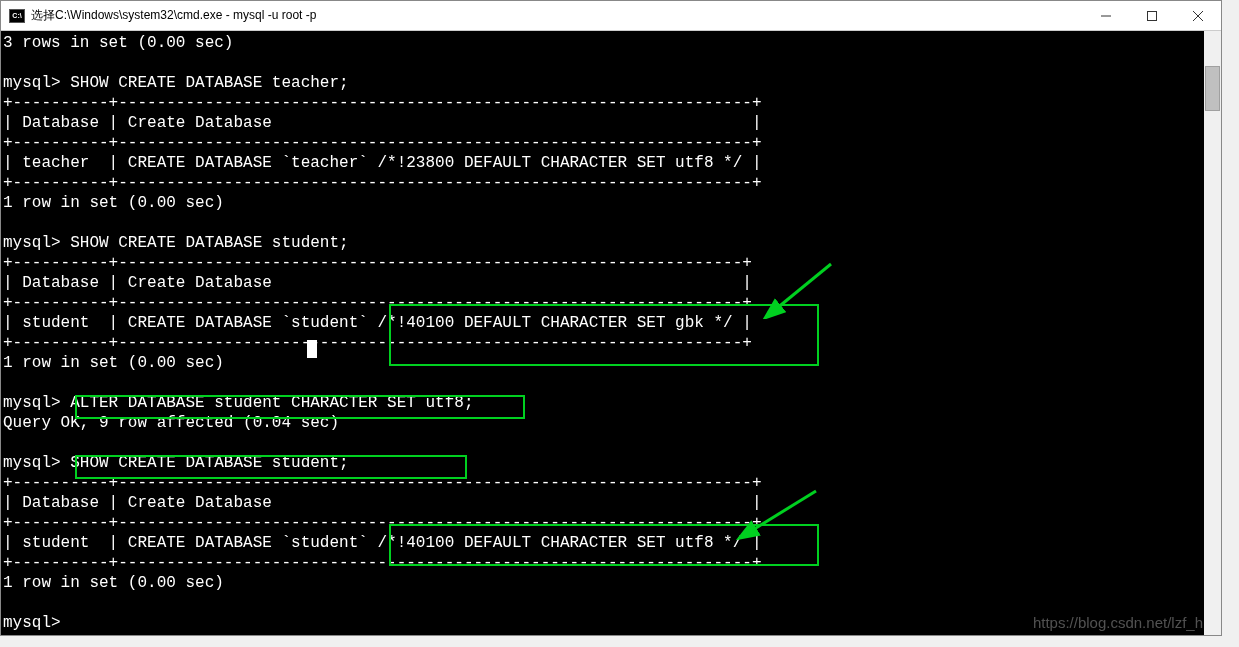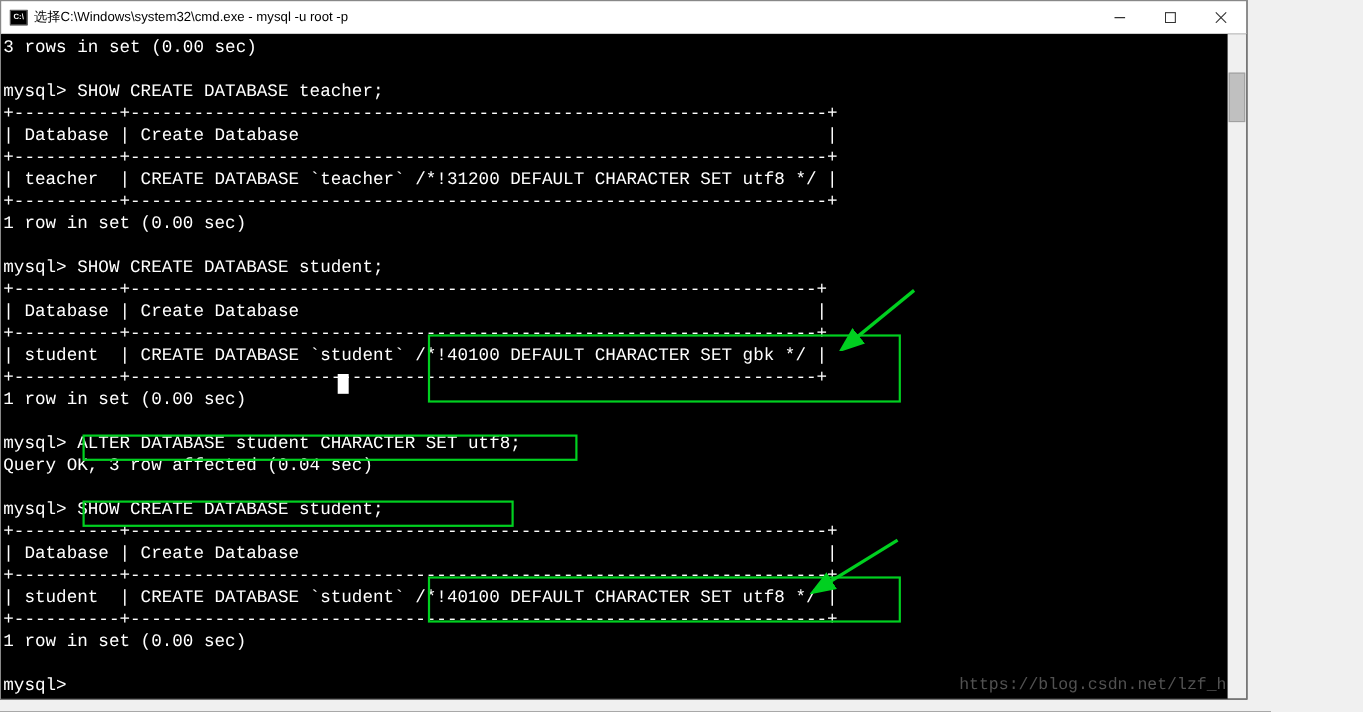--- a/index.html
+++ b/index.html
@@ -5,21 +5,21 @@
     * { margin: 0; padding: 0; box-sizing: border-box; }
     body {
       font-family: "Segoe UI", Tahoma, sans-serif;
       background: #f0f0f0;
       width: 1239px;
       height: 647px;
       overflow: hidden;
       position: relative;
     }
     .window {
-      width: 1134px;
+      width: 1222px;
       height: 636px;
       background: #000;
       border: 1px solid #888;
       position: relative;
     }
     .titlebar {
       height: 30px;
       background: #fff;
       display: flex;
       align-items: center;
@@ -102,21 +102,21 @@
       width: 10px;
       height: 18px;
       background: #fff;
       vertical-align: text-bottom;
     }
     .watermark {
       position: absolute;
       right: 18px;
       bottom: 2px;
       color: #888;
-      font-family: Liberation Mono, monospace;
+      font-family: Liberation Sans, sans-serif;
       font-size: 15px;
       opacity: 0.6;
     }
   </style>
 </head>
 <body>
 
 <div class="window">
   <div class="titlebar">
     <span class="titlebar-icon">C:\</span>
@@ -140,34 +140,34 @@
       </div>
     </div>
   </div>
 
   <div class="terminal"><span>3 rows in set (0.00 sec)</span>
 <span></span>
 <span>mysql&gt; SHOW CREATE DATABASE teacher;</span>
 <span>+----------+------------------------------------------------------------------+</span>
 <span>| Database | Create Database                                                  |</span>
 <span>+----------+------------------------------------------------------------------+</span>
-<span>| teacher  | CREATE DATABASE `teacher` /*!31200 DEFAULT CHARACTER SET utf8 */ |</span>
+<span>| teacher  | CREATE DATABASE `teacher` /*!23800 DEFAULT CHARACTER SET utf8 */ |</span>
 <span>+----------+------------------------------------------------------------------+</span>
 <span>1 row in set (0.00 sec)</span>
 <span></span>
 <span>mysql&gt; SHOW CREATE DATABASE student;</span>
 <span>+----------+-----------------------------------------------------------------+</span>
 <span>| Database | Create Database                                                 |</span>
 <span>+----------+-----------------------------------------------------------------+</span>
 <span>| student  | CREATE DATABASE `student` /*!40100 DEFAULT CHARACTER SET gbk */ |</span>
 <span>+----------+-----------------------------------------------------------------+</span><span class="cursor-block" style="position:absolute;left:306px;top:309px;"></span>
 <span>1 row in set (0.00 sec)</span>
 <span></span>
 <span>mysql&gt; ALTER DATABASE student CHARACTER SET utf8;</span>
-<span>Query OK, 3 row affected (0.04 sec)</span>
+<span>Query OK, 9 row affected (0.04 sec)</span>
 <span></span>
 <span>mysql&gt; SHOW CREATE DATABASE student;</span>
 <span>+----------+------------------------------------------------------------------+</span>
 <span>| Database | Create Database                                                  |</span>
 <span>+----------+------------------------------------------------------------------+</span>
 <span>| student  | CREATE DATABASE `student` /*!40100 DEFAULT CHARACTER SET utf8 */ |</span>
 <span>+----------+------------------------------------------------------------------+</span>
 <span>1 row in set (0.00 sec)</span>
 <span></span>
 <span>mysql&gt;</span>

